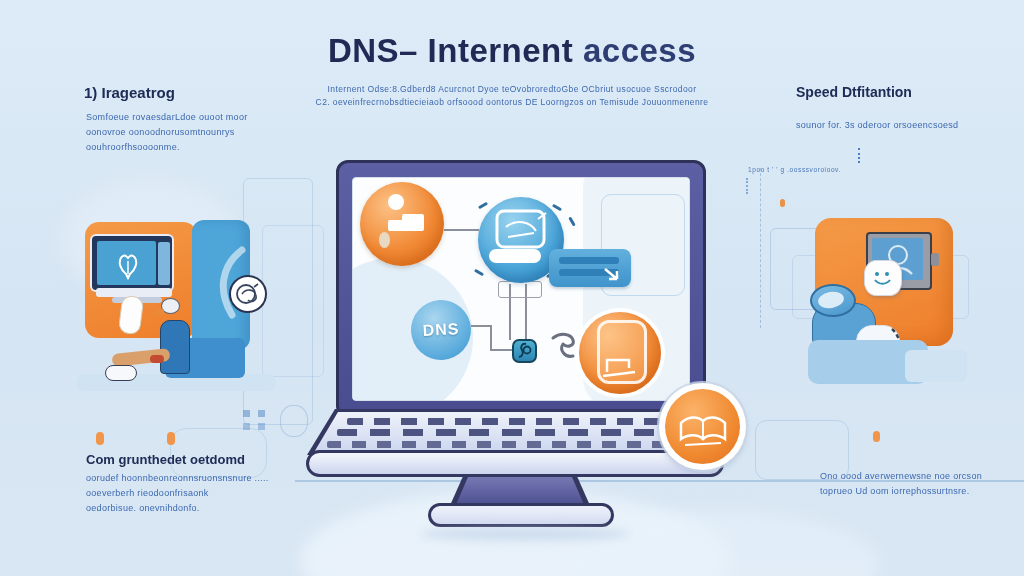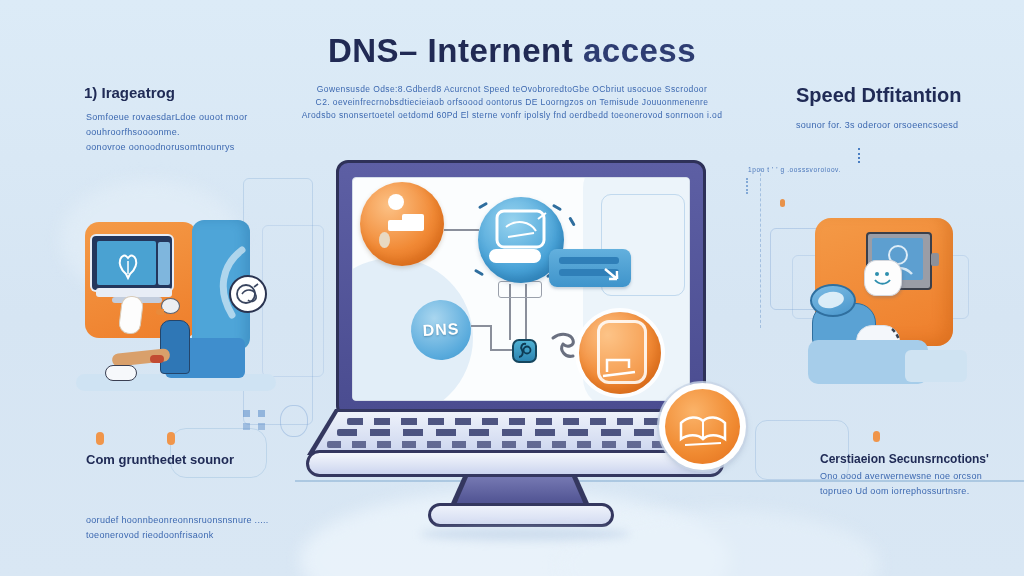--- a/index.html
+++ b/index.html
@@ -74,49 +74,48 @@
   <div class="abs bp" style="left:792px;top:255px;width:175px;height:62px;border-color:rgba(105,150,205,.2);"></div>
   <div class="abs bp" style="left:755px;top:420px;width:92px;height:58px;border-radius:12px;border-color:rgba(105,150,205,.25);"></div>
   <div class="abs bp-dash" style="left:760px;top:168px;height:160px;width:0;"></div>
   <div class="abs" style="left:780px;top:199px;width:5px;height:8px;background:#e8924a;border-radius:3px;"></div>
   <div class="abs" style="left:295px;top:480px;width:729px;height:2px;background:rgba(120,165,205,.45);"></div>
 
   <div class="abs title">
     <span>DNS– Internent</span>
     <span class="suffix">access</span>
   </div>
-  <div class="abs sub" style="top:84px;">Gowensusde Odse:8.Gdberd8 Acurcnot Speed teOvobroredtoGbe OCbriut usocuoe Sscrodoor</div>
+  <div class="abs sub" style="top:84px;">Internent Odse:8.Gdberd8 Acurcnot Dyoe teOvobroredtoGbe OCbriut usocuoe Sscrodoor</div>
   <div class="abs sub" style="top:97px;">C2. oeveinfrecrnobsdtiecieiaob orfsoood oontorus DE Loorngzos on Temisude Jouuonmenenre</div>
-  <div class="abs sub" style="top:110px;">Arodsbo snonsertoetel oetdomd 60Pd El sterne vonfr ipolsly fnd oerdbedd toeonerovod sonrnoon i.od</div>
 
   <div class="abs h-big" style="left:84px;top:84px;font-size:15px;">1) Irageatrog</div>
   <div class="abs body-txt" style="left:86px;top:110px;width:185px;">
     <div>Somfoeue rovaesdarLdoe ouoot moor</div>
+    <div>oonovroe oonoodnorusomtnounrys</div>
     <div>oouhroorfhsoooonme.</div>
-    <div>oonovroe oonoodnorusomtnounrys</div>
-  </div>
-
-  <div class="abs h-big" style="left:796px;top:84px;font-size:20px;">Speed Dtfitantion</div>
+  </div>
+
+  <div class="abs h-big" style="left:796px;top:84px;font-size:14px;">Speed Dtfitantion</div>
   <div class="abs body-txt" style="left:796px;top:118px;width:210px;">
     <div>sounor for. 3s oderoor orsoeencsoesd</div>
   </div>
   <div class="abs tiny-note" style="left:748px;top:166px;">1poo t ' ' g   .oosssvoroioov.</div>
   <div class="abs" style="left:858px;top:148px;height:15px;border-left:2px dotted #4a7ec2;"></div>
   <div class="abs" style="left:746px;top:178px;height:16px;border-left:2px dotted rgba(74,126,194,.6);"></div>
 
   <div class="abs dot" style="left:96px;top:432px;width:8px;height:13px;"></div>
   <div class="abs dot" style="left:167px;top:432px;width:8px;height:13px;"></div>
-  <div class="abs h-big" style="left:86px;top:452px;font-size:13px;">Com grunthedet sounor</div>
-  <div class="abs body-txt" style="left:86px;top:471px;width:185px;margin-top:42px;">
+  <div class="abs h-big" style="left:86px;top:452px;font-size:13px;">Com grunthedet oetdomd</div>
+  <div class="abs body-txt" style="left:86px;top:471px;width:185px;">
     <div>oorudef hoonnbeonreonnsruonsnsnure .....</div>
-    <div>toeonerovod rieodoonfrisaonk</div>
+    <div>ooeverberh rieodoonfrisaonk</div>
+    <div>oedorbisue. onevnihdonfo.</div>
   </div>
 
   <div class="abs dot" style="left:873px;top:431px;width:7px;height:11px;"></div>
-  <div class="abs h-big" style="left:820px;top:452px;font-size:12px;">Cerstiaeion Secunsrncotions'</div>
   <div class="abs body-txt" style="left:820px;top:469px;width:170px;">
     <div>Ono oood averwernewsne noe orcson</div>
     <div>toprueo Ud oom iorrephossurtnsre.</div>
   </div>
 
   <div class="abs" style="left:70px;top:215px;width:240px;height:180px;">
     <div class="abs" style="left:6px;top:159px;width:200px;height:17px;background:#cfe3f3;border-radius:9px;"></div>
     <div class="abs panel-orange" style="left:15px;top:7px;width:112px;height:116px;border-radius:14px;"></div>
     <div class="abs" style="left:122px;top:5px;width:58px;height:130px;background:#4ea5d8;border-radius:12px;box-shadow:inset -6px 0 10px rgba(30,100,150,.25);"></div>
     <svg class="abs" style="left:122px;top:5px;" width="58" height="130" viewBox="0 0 58 130">

